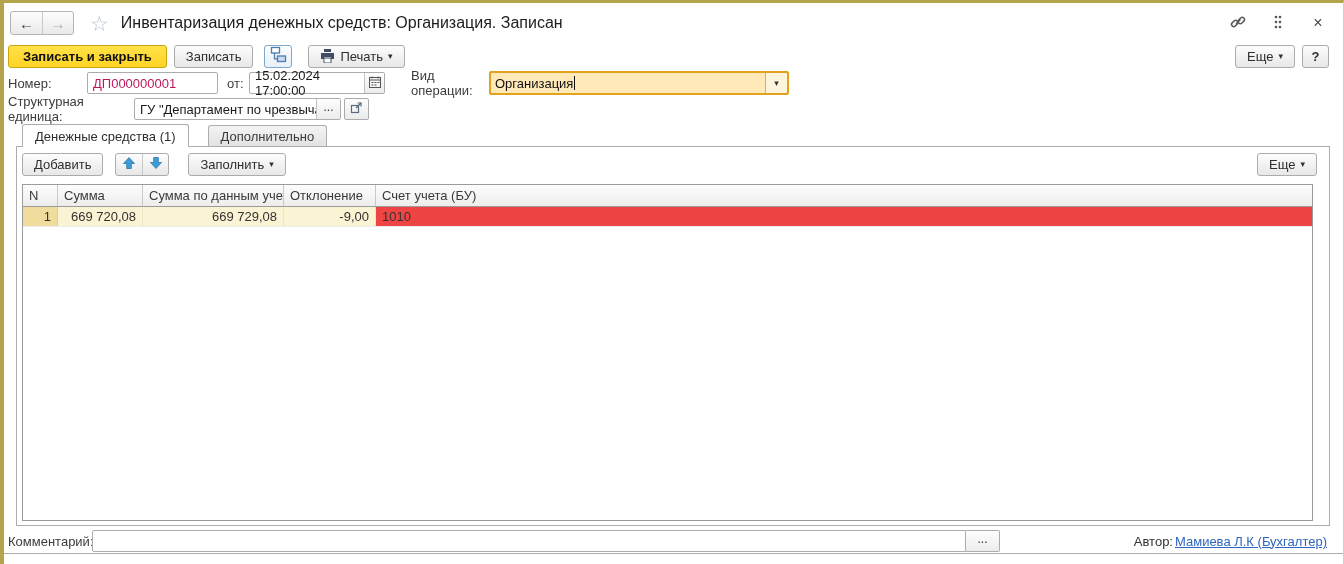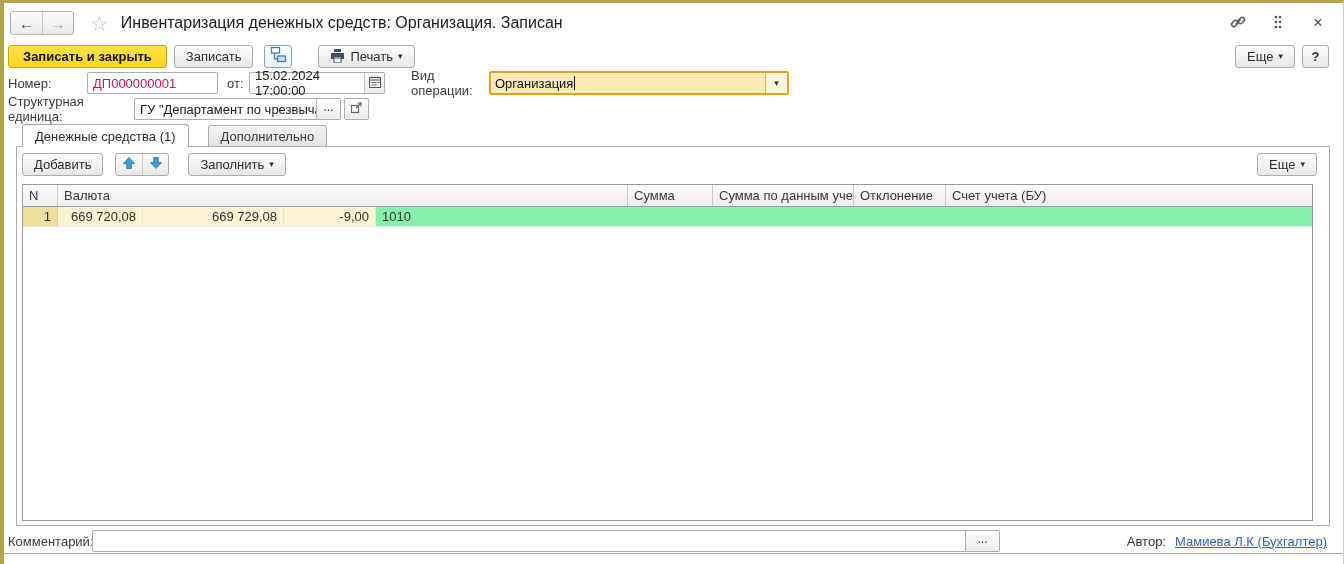--- a/index.html
+++ b/index.html
@@ -87,30 +87,30 @@
   .g-head { display:flex; height:22px; background:linear-gradient(#fdfdfd,#ededed); border-bottom:1px solid #9B9B9B; }
   .g-head .cell { color:#3a3a3a; }
   .cell { display:flex; align-items:center; padding:0 6px; white-space:nowrap; overflow:hidden; }
   .g-head .cell { border-right:1px solid #c9c9c9; }
   .g-row { display:flex; height:20px; border-bottom:1px solid #ececec; cursor:pointer; }
   .g-row .cell { border-right:1px solid rgba(0,0,0,0.06); }
   .c0 { width:35px; } .c1 { width:570px; } .c2 { width:85px; } .c3 { width:141px; } .c4 { width:92px; } .c5 { flex:1; border-right:none !important; }
   .num { justify-content:flex-end; }
   .bg-cur { background:#F0DD9E; }
   .bg-sel { background:#FBF4D4; }
-  .bg-tail { background:#86efac; }
+  .bg-tail { background:#ef4444; }
   .g-fill { flex:1; background:#fff; }
 
   
   .footer { position:absolute; top:526px; left:4px; right:6px; height:24px; display:flex; align-items:center; }
   .lbl-comment { width:84px; }
   .comment-wrap { width:908px; height:22px; display:flex; }
   .comment-input { flex:1; height:22px; border:1px solid #ACACAC; border-radius:2px 0 0 2px; padding:0 5px; font-family:"Liberation Sans", sans-serif; font-size:13px; outline:none; }
   .comment-ellipsis { width:34px; height:22px; border:1px solid #ACACAC; border-left:none; border-radius:0 2px 2px 0; background:linear-gradient(#fdfdfd,#ececec); cursor:pointer; font-size:12px; color:#333; padding:0 0 4px 0; }
-  .author { margin-left:auto; display:flex; align-items:center; gap:9px; padding-right:10px; white-space:nowrap; }
+  .author { margin-left:auto; display:flex; align-items:center; gap:2px; padding-right:10px; white-space:nowrap; }
   .author-link { color:#2E66C1; text-decoration:underline; cursor:pointer; }
   .bottom-line { position:absolute; top:550px; left:0; right:0; height:1px; background:#ABABAB; }
 </style>
 </head>
 <body>
 
 <div class="window">
 
   <div class="titlebar">
     <div class="nav-group">
@@ -162,21 +162,21 @@
       <span>
         <svg width="17" height="17" viewBox="0 0 17 17">
             <g fill="none" stroke="#4C7BB0" stroke-width="1.3">
               <rect x="1.5" y="1.5" width="8" height="5.5" fill="#fff"></rect>
               <rect x="7.5" y="10" width="8" height="5.5" fill="#C9DCEF"></rect>
               <path d="M4.5 7 v5.8 h3"></path>
             </g>
           </svg>
       </span>
     </button>
-    <button class="btn" style="margin-left:19px;">
+    <button class="btn" style="margin-left:9px;">
       <span class="lead-ico">
         <svg width="15" height="14" viewBox="0 0 15 14">
             <g fill="#3E4E66">
               <path d="M4 0h7v3H4z"></path>
               <path d="M1 4h13v6h-3v-2H4v2H1z"></path>
               <path d="M4 9h7v5H4z" fill="#fff" stroke="#3E4E66" stroke-width="1"></path>
             </g>
           </svg>
       </span>
       <span>Печать</span>
@@ -273,21 +273,20 @@
         <button class="btn">
           <span>Еще</span>
           <span class="caret">▾</span>
         </button>
       </div>
     </div>
 
     <div class="grid">
       <div class="g-head">
         <div class="cell c0">N</div>
-        <div class="cell c1">Валюта</div>
         <div class="cell c2">Сумма</div>
         <div class="cell c3">Сумма по данным учета</div>
         <div class="cell c4">Отклонение</div>
         <div class="cell c5">Счет учета (БУ)</div>
       </div>
       <div class="g-row">
         <div class="cell c0 num bg-cur">1</div>
         <div class="cell c2 num bg-sel">669 720,08</div>
         <div class="cell c3 num bg-sel">669 729,08</div>
         <div class="cell c4 num bg-sel">-9,00</div>

